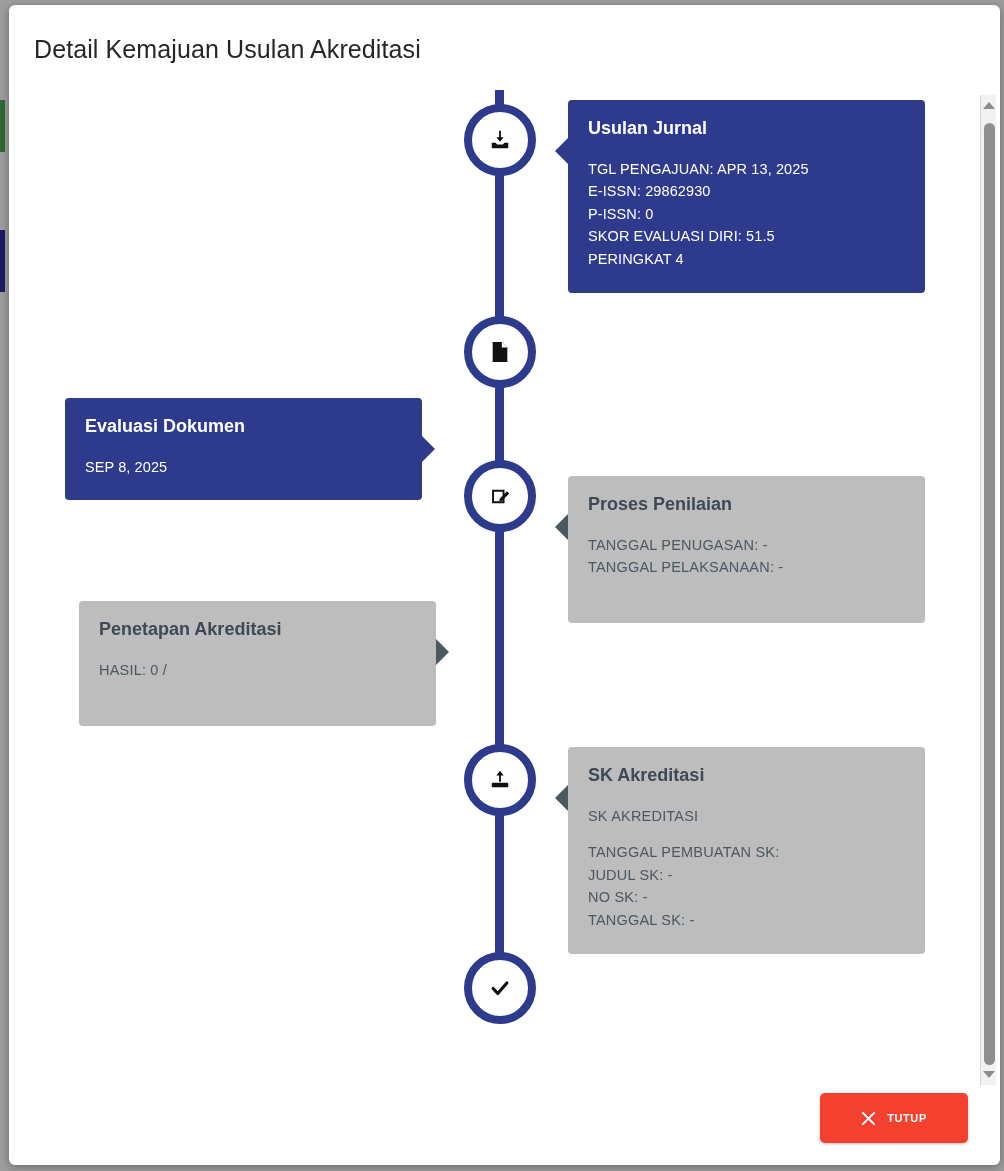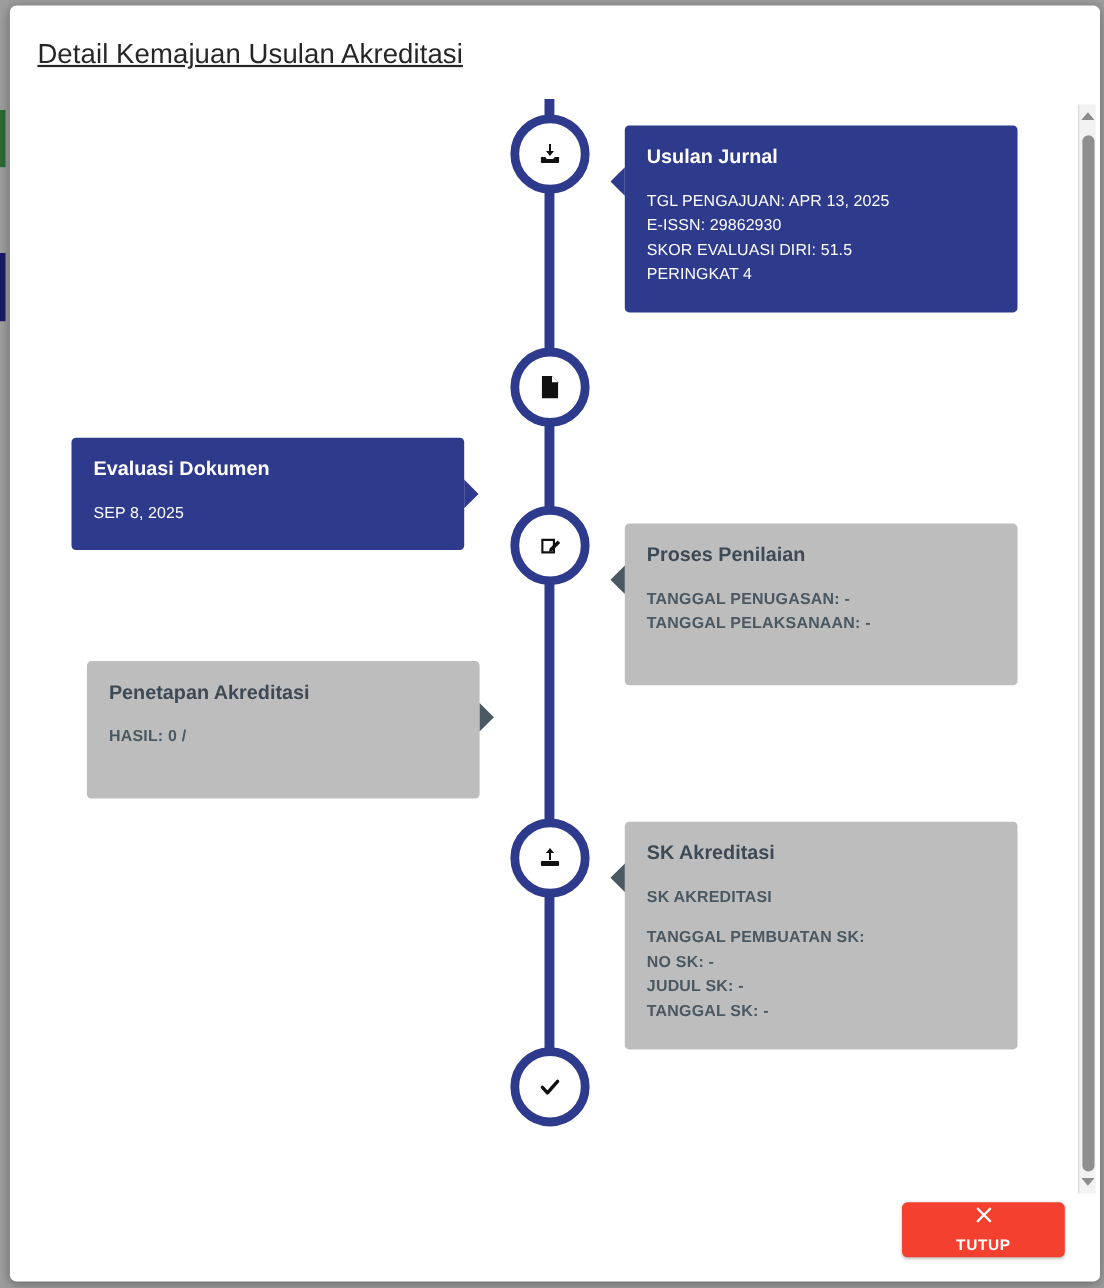--- a/index.html
+++ b/index.html
@@ -33,21 +33,20 @@
     overflow: hidden;
   }
 
   .dialog-title {
     position: absolute;
     left: 25px; top: 30px;
     font-size: 25px;
     font-weight: 400;
     color: #262626;
     letter-spacing: 0.1px;
-    text-decoration: underline;
   }
 
   
   .timeline {
     position: absolute;
     left: 0; top: 85px;
     width: 966px;
     height: 990px;
   }
 
@@ -93,21 +92,21 @@
   }
   .card.blue .card-title { color: #ffffff; }
   .card.gray .card-title { color: #3d4a55; }
 
   .card-line {
     font-size: 14.5px;
     line-height: 22.6px;
     white-space: nowrap;
   }
   .card.blue .card-line { font-weight: normal; color: #ffffff; letter-spacing: 0.1px; }
-  .card.gray .card-line { font-weight: bold; color: #4a5862; letter-spacing: 0.2px; }
+  .card.gray .card-line { font-weight: normal; color: #4a5862; letter-spacing: 0.2px; }
   .card-line.spacer-after { margin-bottom: 14px; }
 
   
   .notch { position: absolute; width: 0; height: 0; top: 38px; }
   .notch.left {
     left: -13px;
     border-top: 13px solid transparent;
     border-bottom: 13px solid transparent;
     border-right: 13px solid currentColor;
   }
@@ -154,31 +153,30 @@
 
   
   .close-button {
     position: absolute;
     right: 32px; bottom: 22px;
     width: 148px; height: 50px;
     background: #f4402e;
     border: none;
     border-radius: 5px;
     color: #ffffff;
-    font-size: 14px;
+    font-size: 11px;
     font-weight: bold;
     letter-spacing: 0.6px;
     display: flex;
     align-items: center;
     justify-content: center;
     gap: 11px;
     cursor: pointer;
     box-shadow: 0 1px 3px rgba(0,0,0,0.25);
     font-family: "Liberation Sans", sans-serif;
-    flex-direction: column;
   }
   .close-x { display: block; }
 </style>
 </head>
 <body>
 
 <div class="page-behind">
   <div class="behind-strip behind-green"></div>
   <div class="behind-strip behind-blue"></div>
 </div>
@@ -192,25 +190,26 @@
     <div class="spine"></div>
 
     <div class="node" style="top:14px">
       <span>
         <svg width="22" height="22" viewBox="0 0 24 24" fill="#111111">
           <path d="M11 2h2v7h3l-4 5-4-5h3V2z"></path>
           <path d="M3 15h4.2l1.6 2h6.4l1.6-2H21v5a1 1 0 0 1-1 1H4a1 1 0 0 1-1-1v-5z"></path>
         </svg>
       </span>
     </div>
-    <div class="card blue" style="left:559px; top:24px">
+    <div class="card blue" style="left:559px; top:10px">
       <span class="notch left"></span>
       <div class="card-title">Usulan Jurnal</div>
       <div class="card-line">TGL PENGAJUAN: APR 13, 2025</div>
       <div class="card-line">E-ISSN: 29862930</div>
+      <div class="card-line">P-ISSN: 0</div>
       <div class="card-line">SKOR EVALUASI DIRI: 51.5</div>
       <div class="card-line">PERINGKAT 4</div>
     </div>
 
     <div class="node" style="top:226px">
       <span>
         <svg width="20" height="22" viewBox="0 0 20 24" fill="#111111">
           <path d="M2 1h10l6 6v16H2V1z" fill="#111111"></path>
           <path d="M12 1v6h6L12 1z" fill="#ffffff"></path>
         </svg>
@@ -251,22 +250,22 @@
           <path d="M11 20h2v-7h3l-4-5-4 5h3v7z" transform="translate(0,-6)"></path>
           <path d="M4 15h16a1 1 0 0 1 1 1v3a1 1 0 0 1-1 1H4a1 1 0 0 1-1-1v-3a1 1 0 0 1 1-1z"></path>
         </svg>
       </span>
     </div>
     <div class="card gray" style="left:559px; top:657px">
       <span class="notch left"></span>
       <div class="card-title">SK Akreditasi</div>
       <div class="card-line spacer-after">SK AKREDITASI</div>
       <div class="card-line">TANGGAL PEMBUATAN SK:</div>
+      <div class="card-line">JUDUL SK: -</div>
       <div class="card-line">NO SK: -</div>
-      <div class="card-line">JUDUL SK: -</div>
       <div class="card-line">TANGGAL SK: -</div>
     </div>
 
     <div class="node" style="top:862px">
       <span>
         <svg width="22" height="22" viewBox="0 0 24 24" fill="none">
           <path d="M4.5 12.5l5 5.5L19.5 6.5" stroke="#111111" stroke-width="3.4" stroke-linecap="round" stroke-linejoin="round"></path>
         </svg>
       </span>
     </div>

